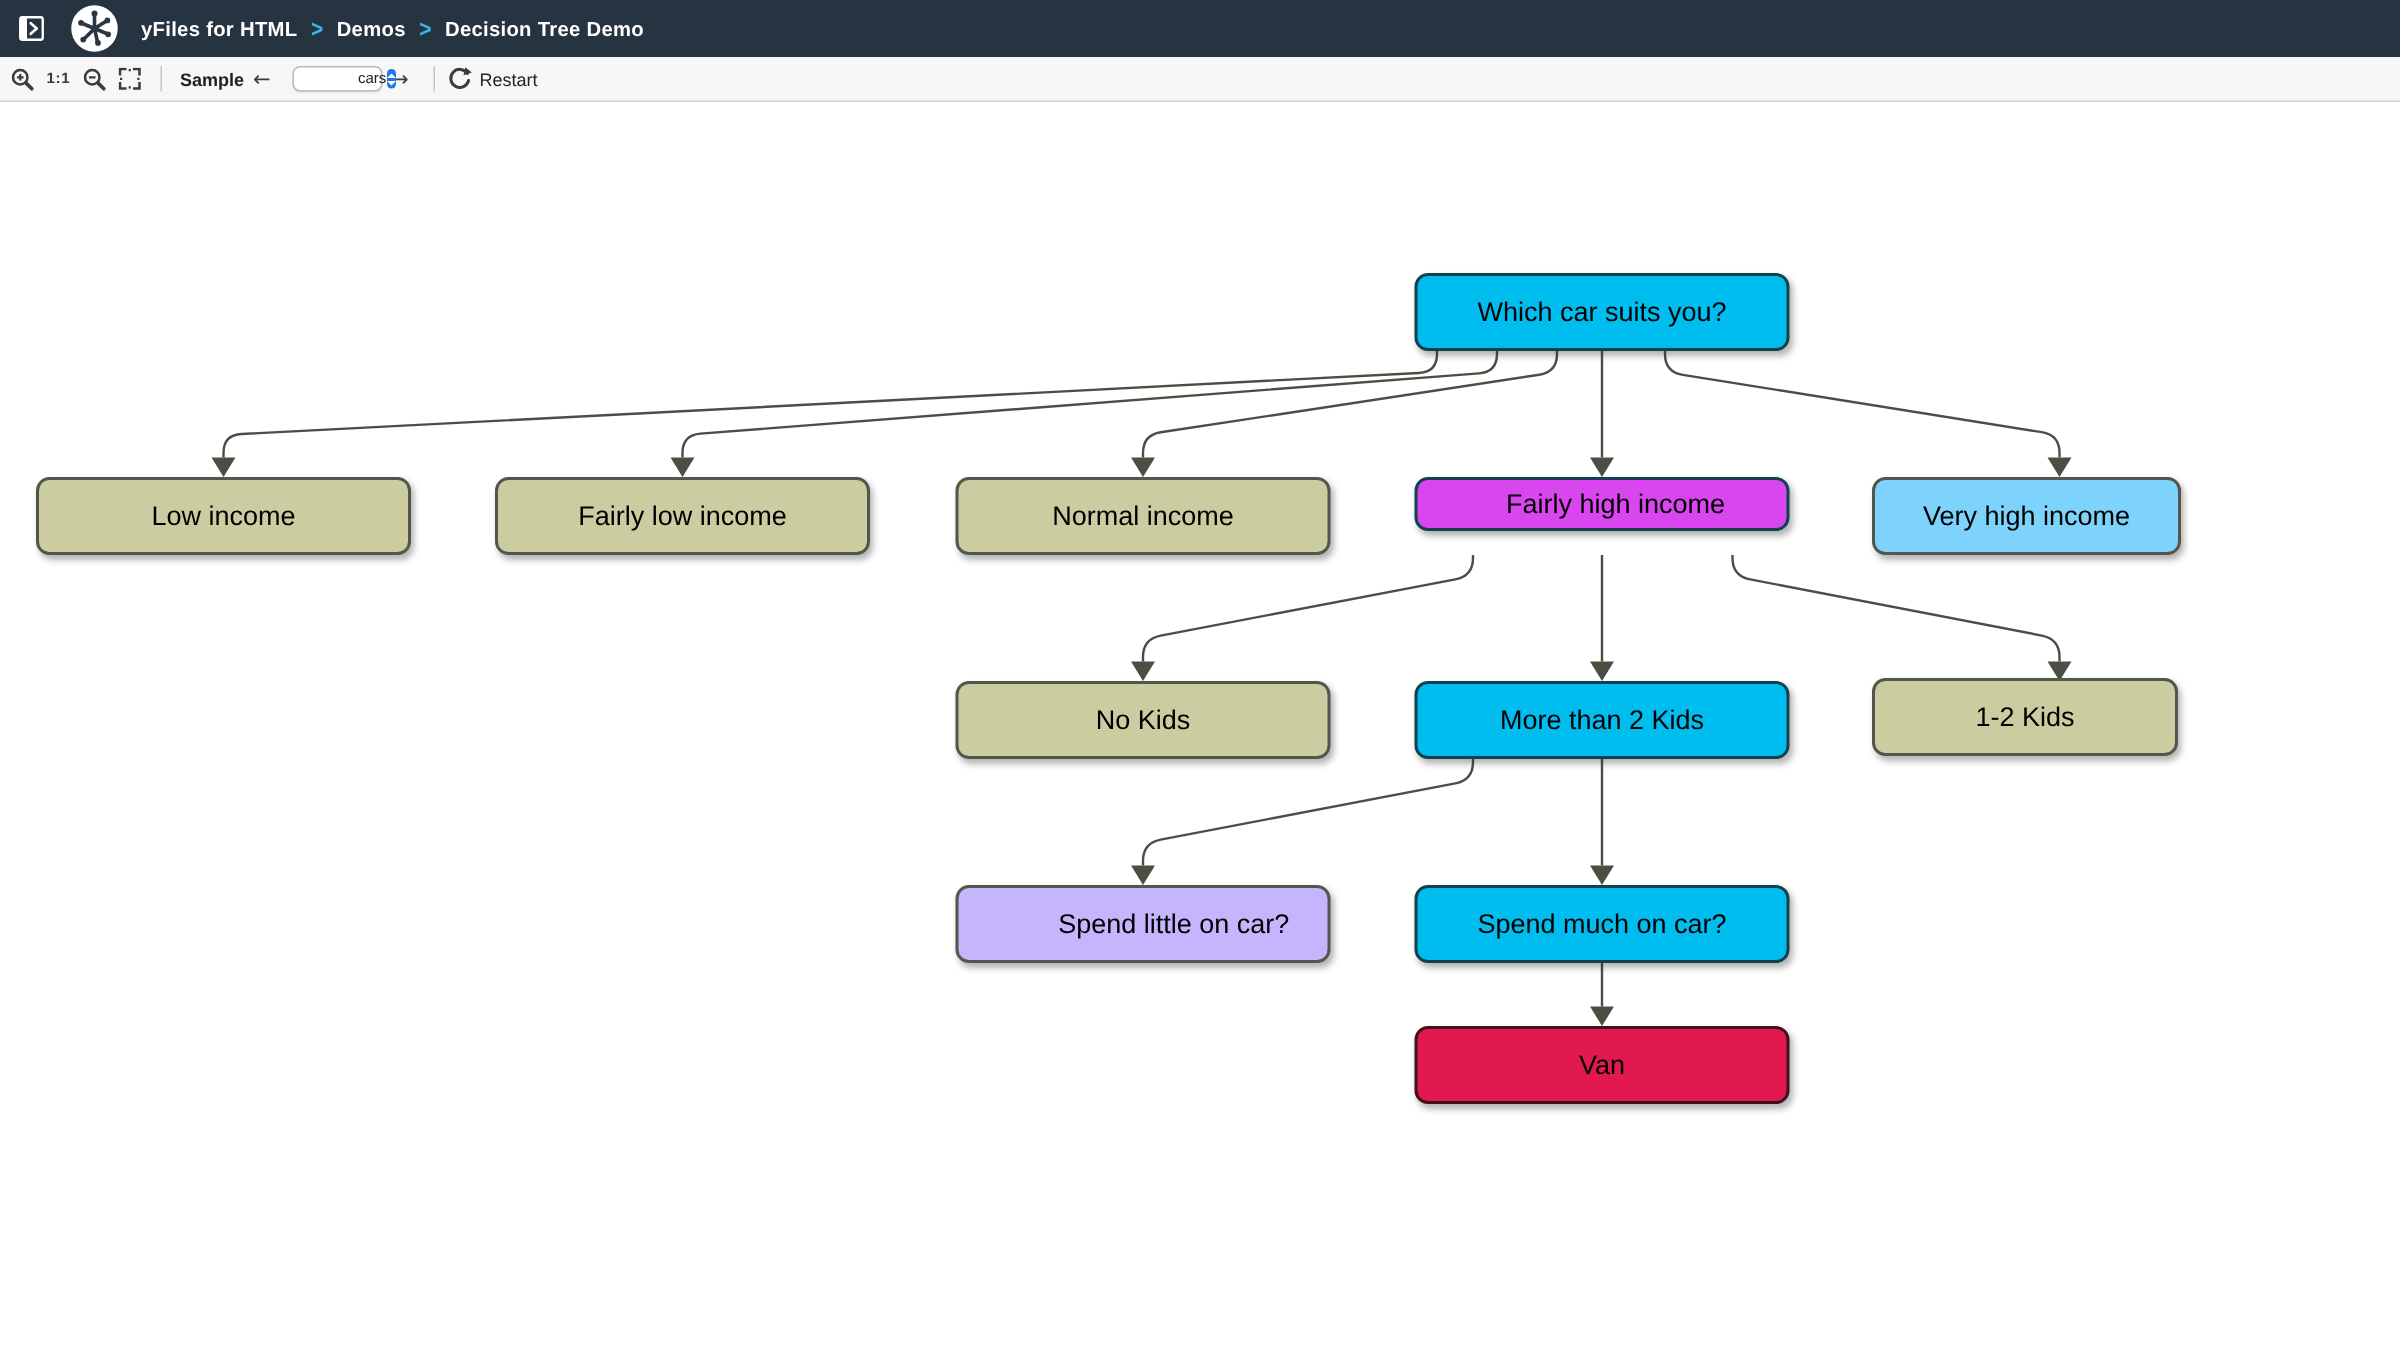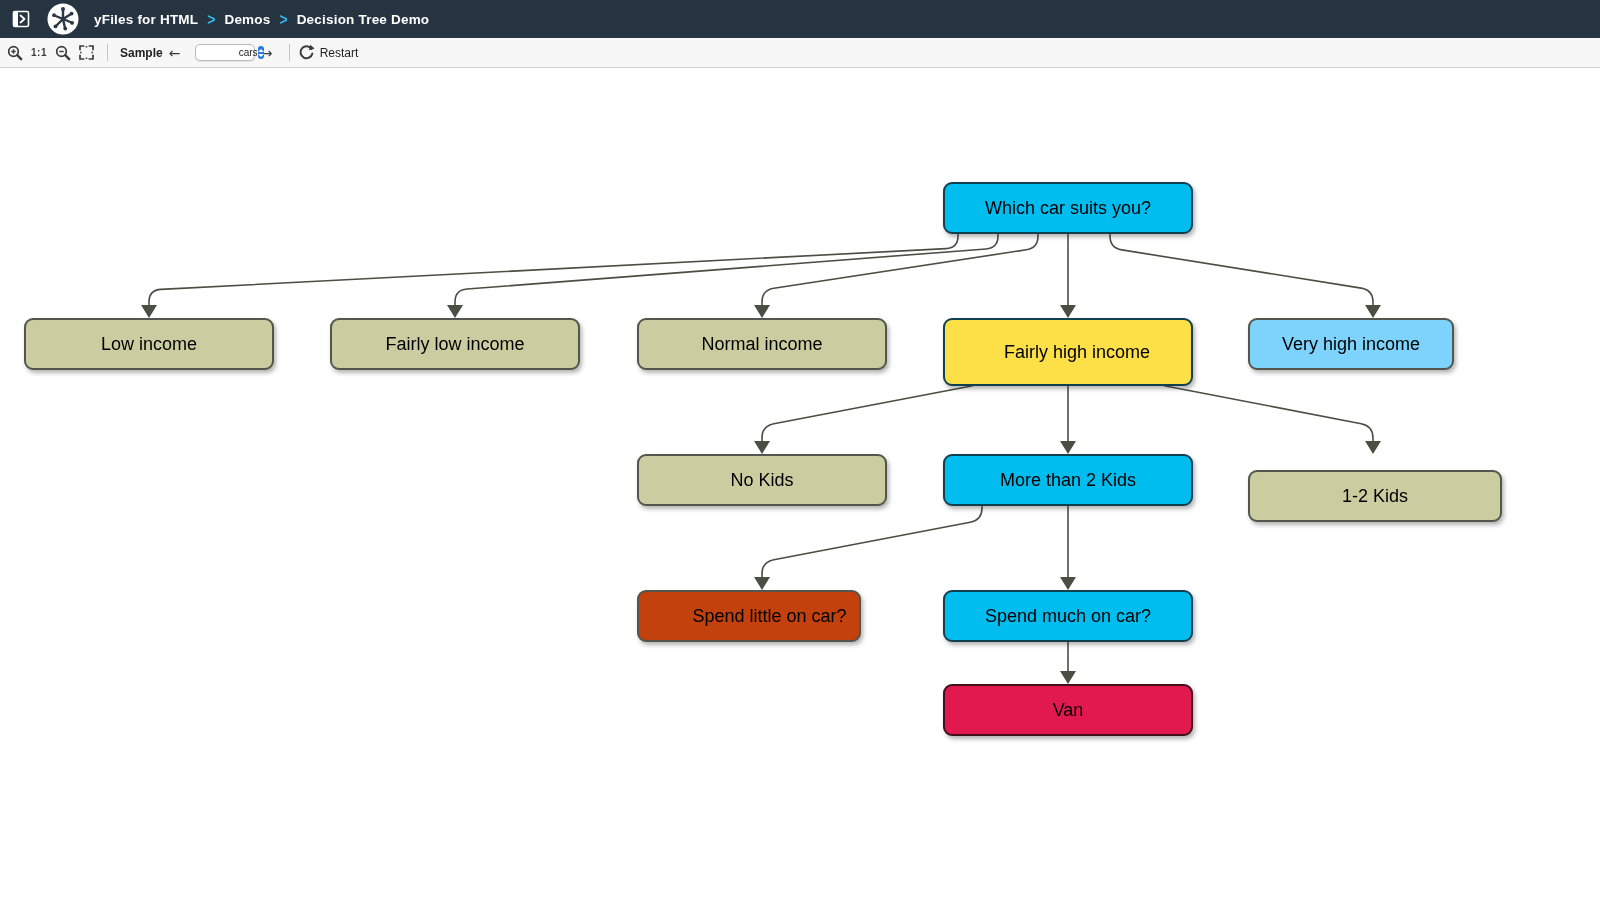--- a/index.html
+++ b/index.html
@@ -93,36 +93,36 @@
       </div>
       <div class="node" style="left: 24px; top: 318px; width: 250px; height: 52px; background: rgb(203, 205, 161); border-color: rgb(83, 86, 74);">
         <span>Low income</span>
       </div>
       <div class="node" style="left: 330px; top: 318px; width: 250px; height: 52px; background: rgb(203, 205, 161); border-color: rgb(83, 86, 74);">
         <span>Fairly low income</span>
       </div>
       <div class="node" style="left: 637px; top: 318px; width: 250px; height: 52px; background: rgb(203, 205, 161); border-color: rgb(83, 86, 74);">
         <span>Normal income</span>
       </div>
-      <div class="node" style="left: 943px; top: 318px; width: 250px; height: 68px; background: #fde047; border-color: rgb(18, 64, 79); padding-left: 18px;">
+      <div class="node" style="left: 943px; top: 318px; width: 250px; height: 36px; background: #d946ef; border-color: rgb(18, 64, 79); padding-left: 18px;">
         <span>Fairly high income</span>
       </div>
       <div class="node" style="left: 1248px; top: 318px; width: 206px; height: 52px; background: #7dd3fc; border-color: rgb(83, 86, 74);">
         <span>Very high income</span>
       </div>
       <div class="node" style="left: 637px; top: 454px; width: 250px; height: 52px; background: rgb(203, 205, 161); border-color: rgb(83, 86, 74);">
         <span>No Kids</span>
       </div>
       <div class="node" style="left: 943px; top: 454px; width: 250px; height: 52px; background: rgb(0, 189, 240); border-color: rgb(18, 64, 79);">
         <span>More than 2 Kids</span>
       </div>
-      <div class="node" style="left: 1248px; top: 470px; width: 254px; height: 52px; background: rgb(203, 205, 161); border-color: rgb(83, 86, 74);">
+      <div class="node" style="left: 1248px; top: 452px; width: 204px; height: 52px; background: rgb(203, 205, 161); border-color: rgb(83, 86, 74);">
         <span>1-2 Kids</span>
       </div>
-      <div class="node" style="left: 637px; top: 590px; width: 224px; height: 52px; background: #c2410c; border-color: rgb(83, 86, 74); padding-left: 41px;">
+      <div class="node" style="left: 637px; top: 590px; width: 250px; height: 52px; background: #c4b5fd; border-color: rgb(83, 86, 74); padding-left: 41px;">
         <span>Spend little on car?</span>
       </div>
       <div class="node" style="left: 943px; top: 590px; width: 250px; height: 52px; background: rgb(0, 189, 240); border-color: rgb(18, 64, 79);">
         <span>Spend much on car?</span>
       </div>
       <div class="node" style="left: 943px; top: 684px; width: 250px; height: 52px; background: rgb(226, 25, 79); border-color: rgb(64, 16, 28);">
         <span>Van</span>
       </div>
     </div>
 </div>

